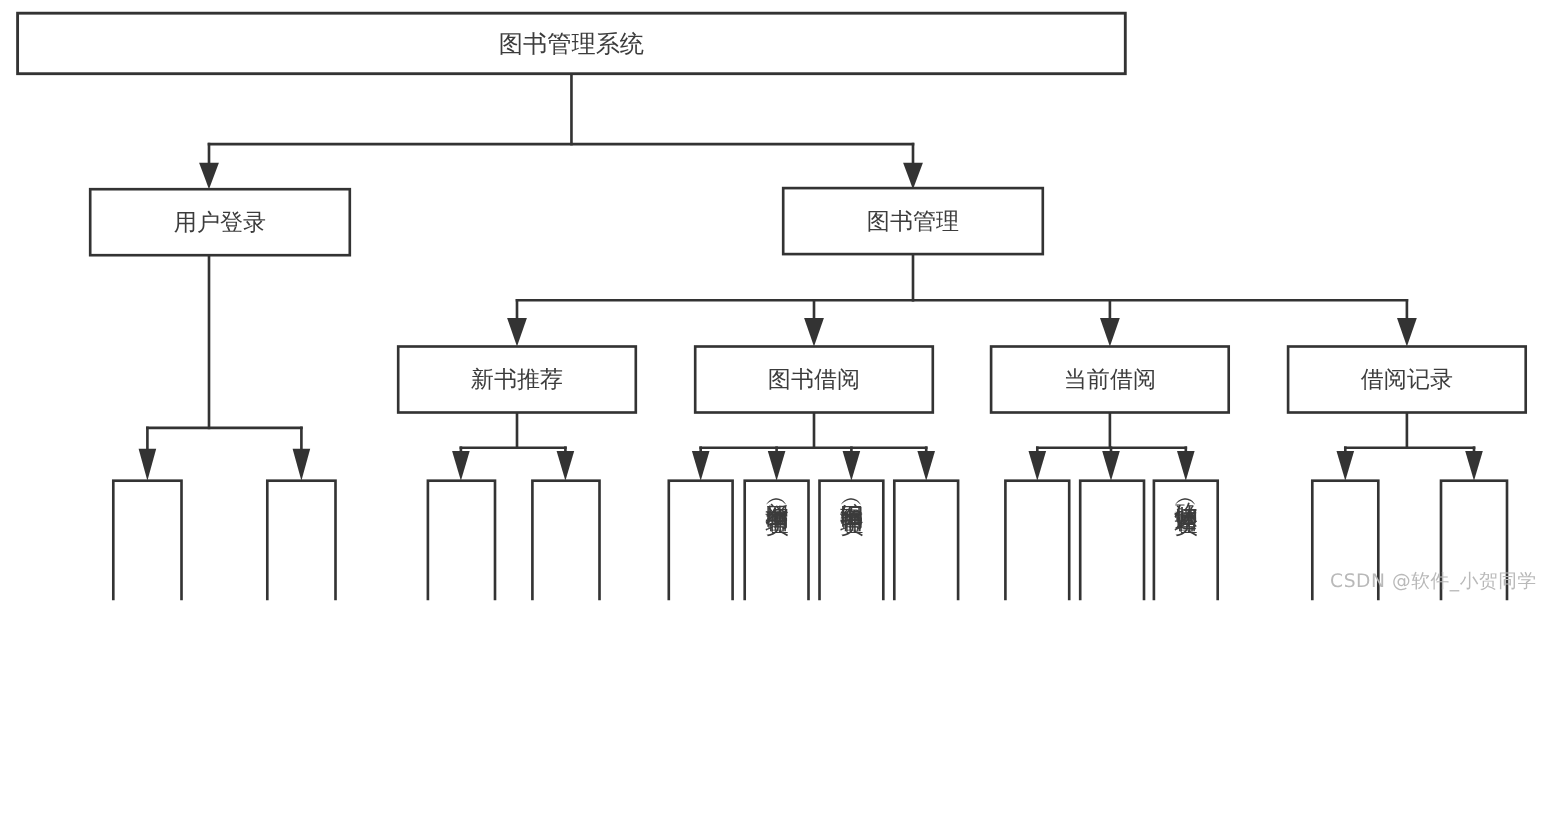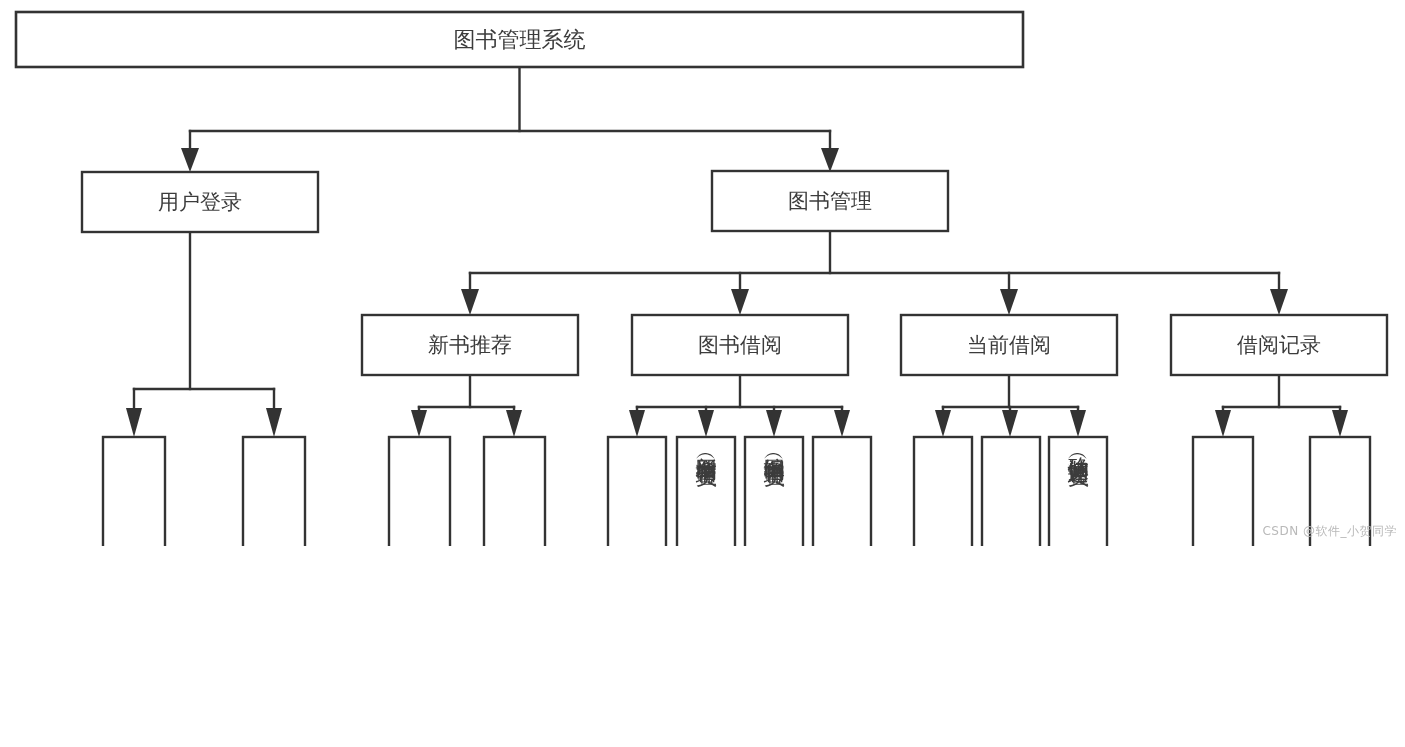--- a/index.html
+++ b/index.html
@@ -63,21 +63,21 @@
     line-height: 1.08;
     letter-spacing: 1.5px;
     color: #3c3c3c;
     white-space: nowrap;
   }
   .watermark {
     position: absolute;
     right: 8px;
     bottom: 6px;
     font-family: "DejaVu Sans", "Liberation Sans", sans-serif;
-    font-size: 12px;
+    font-size: 17px;
     color: #b9b9b9;
     letter-spacing: 0.5px;
     white-space: nowrap;
   }
 </style>
 </head>
 <body>
 
 <div id="diagram-root">
 

